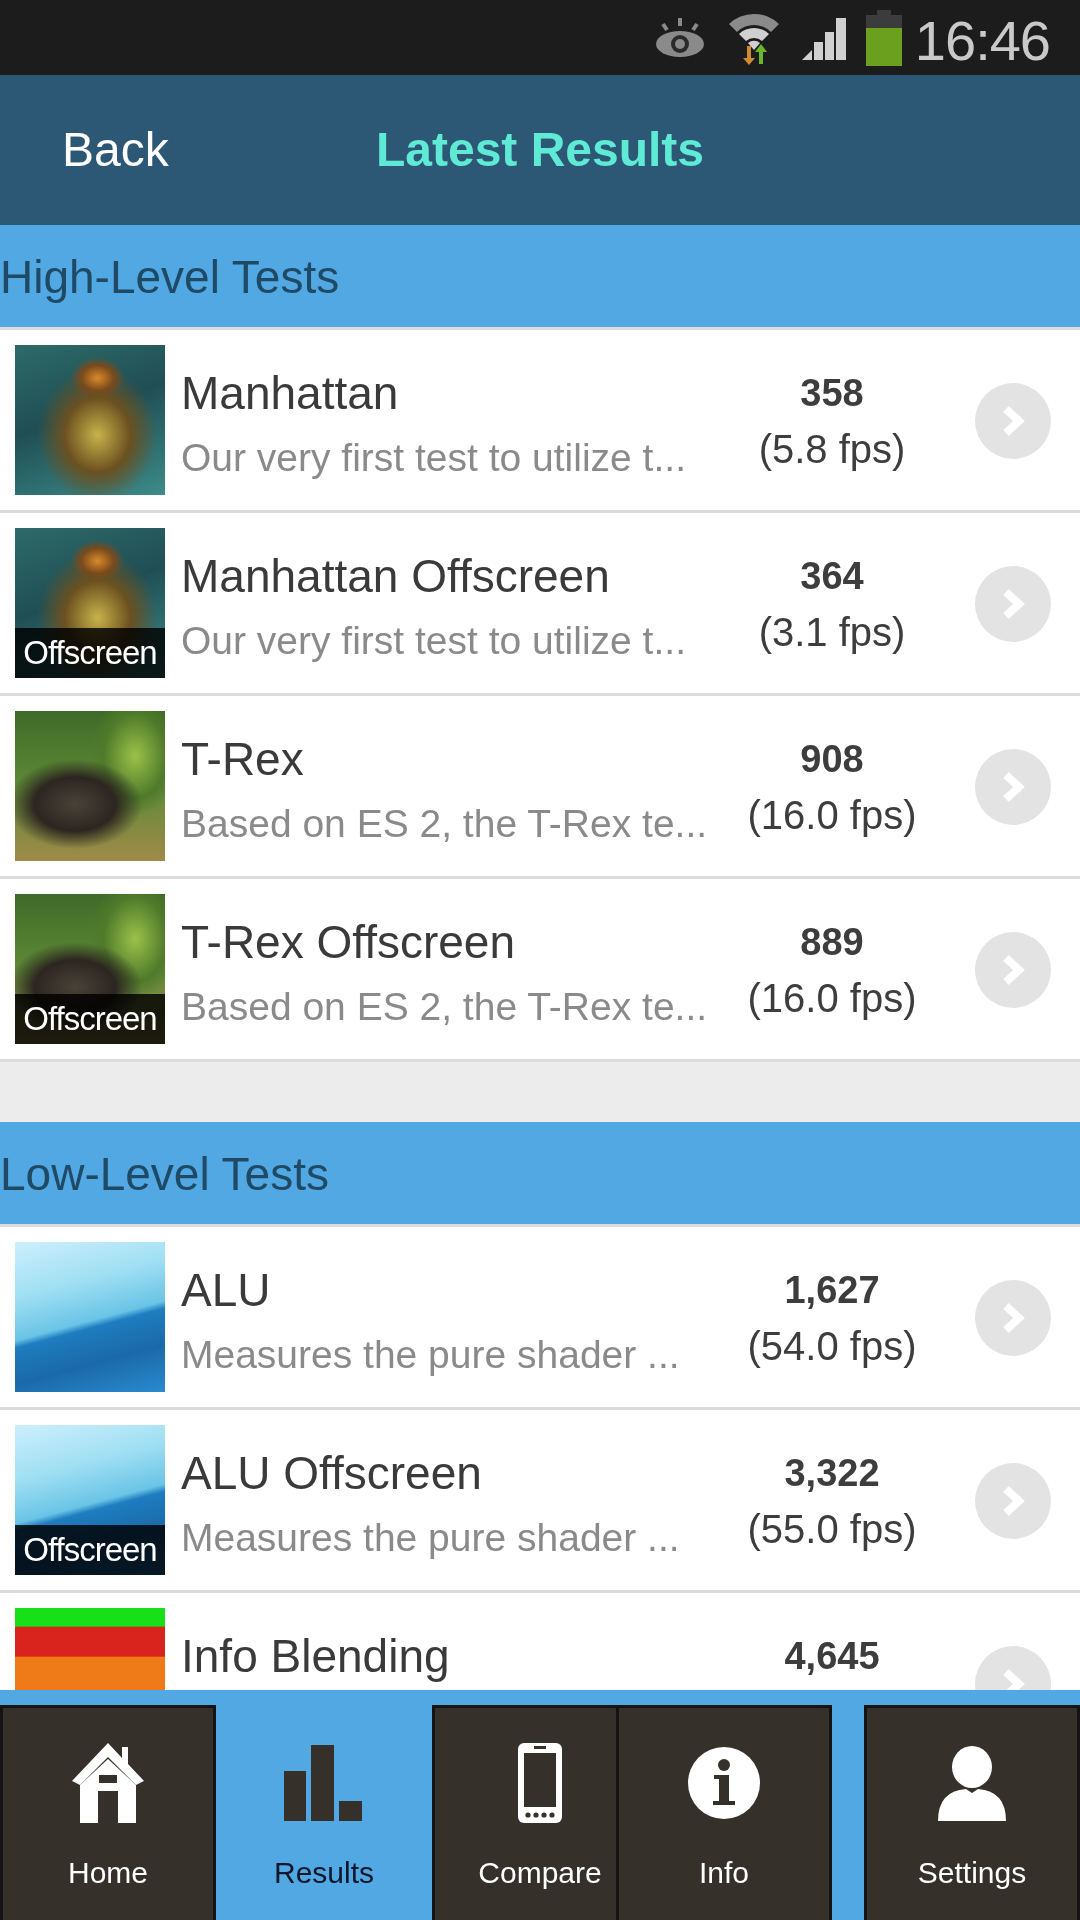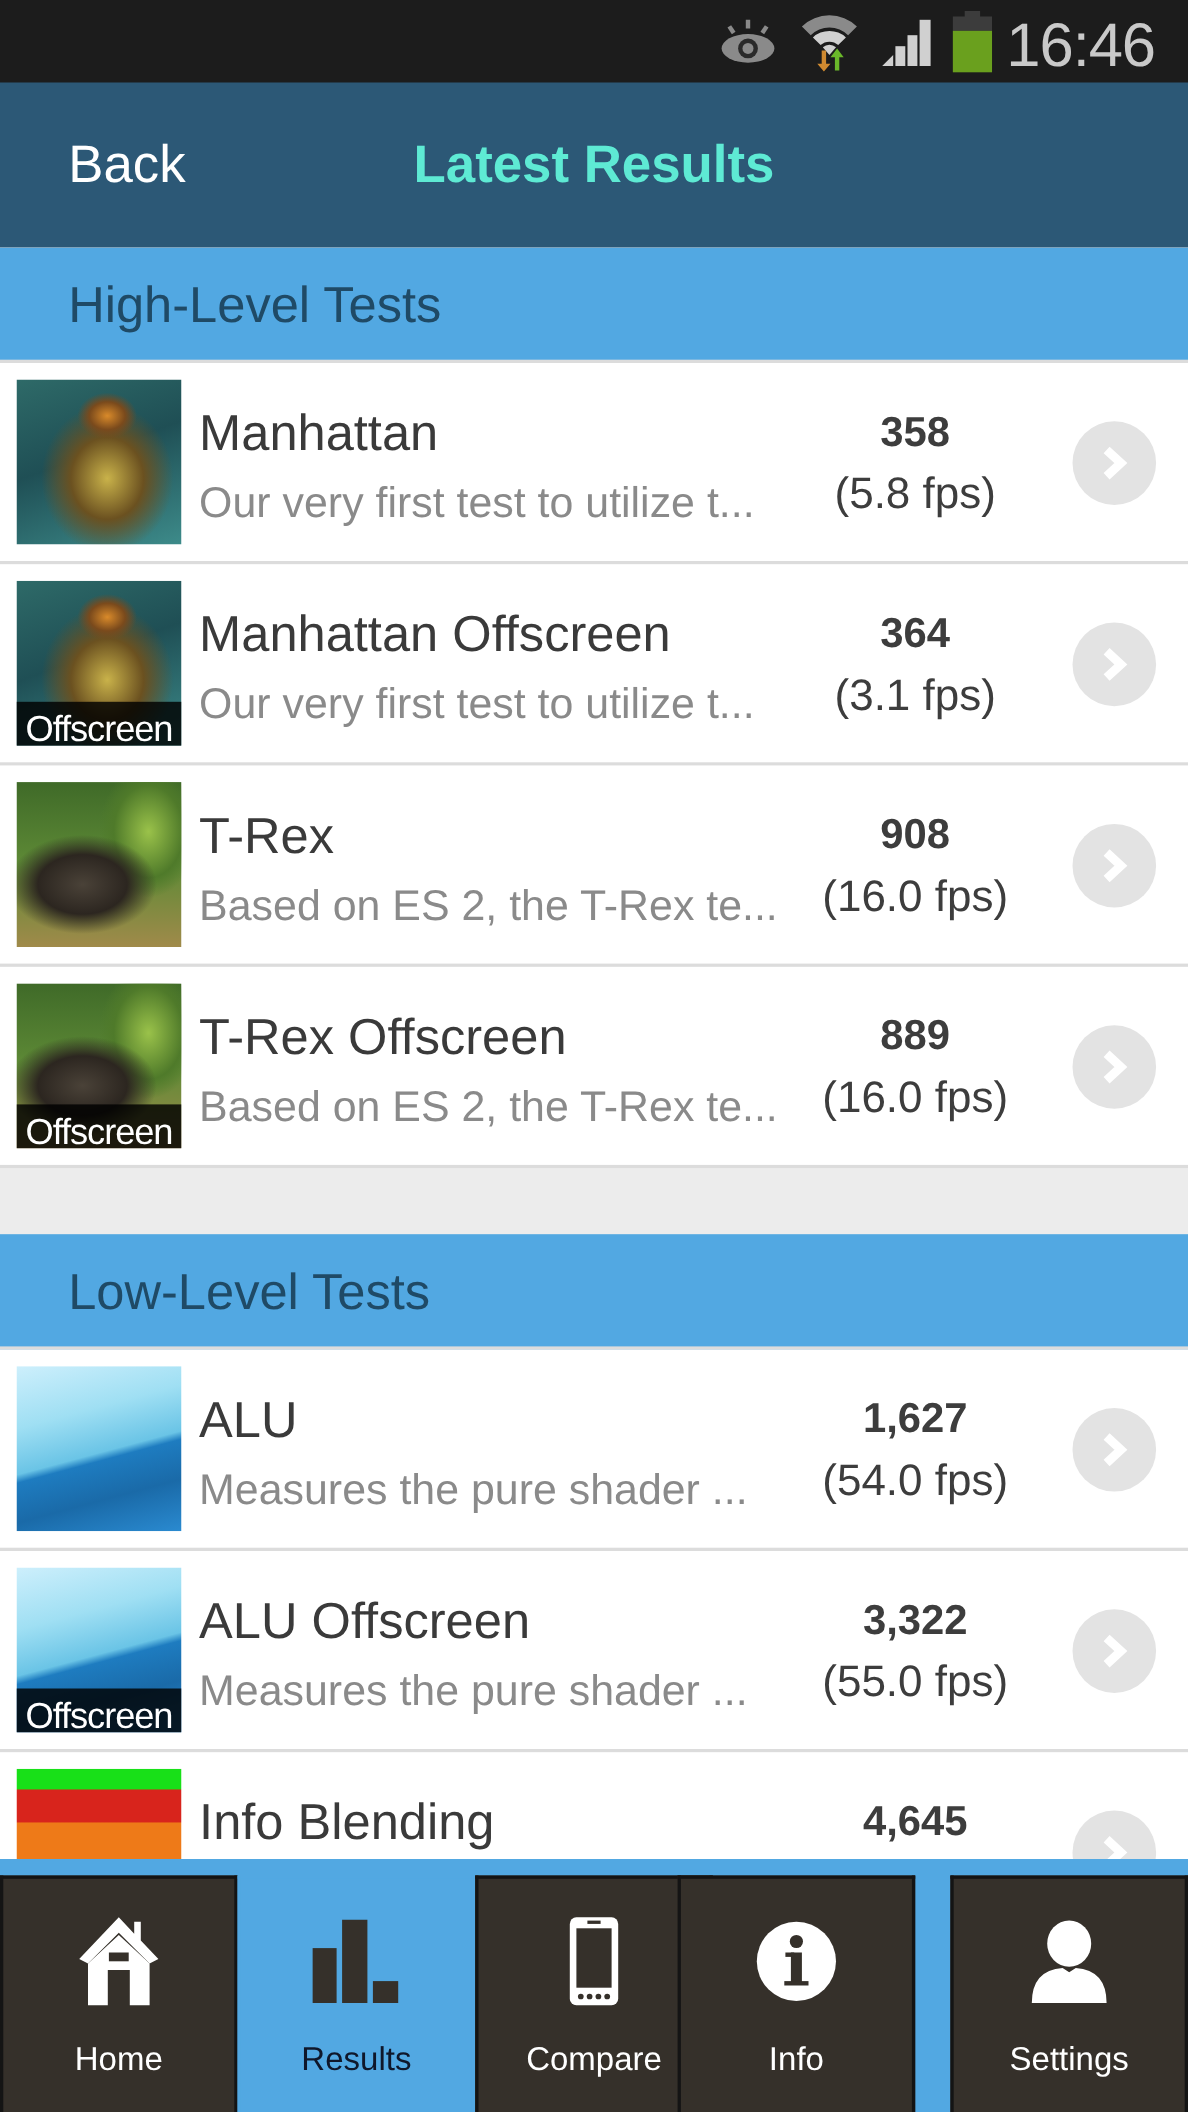--- a/index.html
+++ b/index.html
@@ -15,26 +15,26 @@
   .sb-battery { left: 864px; width: 40px; }
   .sb-time { position: absolute; right: 30px; top: 8px; font-size: 56px; color: #c9c9c9; letter-spacing: -1px; }
 
   
   .appbar { position: absolute; left: 0; top: 75px; width: 1080px; height: 150px; background: #2c5876; }
   .back-btn { position: absolute; left: 62px; top: 0; height: 150px; line-height: 150px; color: #fff; font-size: 48px; cursor: pointer; }
   .page-title { position: absolute; left: 0; right: 0; top: 0; height: 150px; line-height: 150px; text-align: center; color: #5eead4; font-size: 48px; font-weight: bold; }
 
   
   .list { position: absolute; left: 0; top: 225px; width: 1080px; height: 1465px; overflow: hidden; }
-  .section-header { height: 105px; background: #52a8e2; color: #1f4a66; font-size: 46px; line-height: 105px; padding-left: 62px; border-bottom: 3px solid #dcdcdc; }
+  .section-header { height: 105px; background: #52a8e2; color: #1f4a66; font-size: 46px; line-height: 105px; border-bottom: 3px solid #dcdcdc; }
   .section-gap { height: 60px; background: #ececec; }
   .row { position: relative; height: 183px; background: #fff; border-bottom: 3px solid #dcdcdc; }
   .thumb { position: absolute; left: 15px; top: 15px; width: 150px; height: 150px; overflow: hidden; }
   .thumb-art { position: absolute; inset: 0; }
-  .offscreen-band { position: absolute; left: 0; right: 0; bottom: 0; height: 40px; background: rgba(0,0,0,0.82); color: #fff; font-size: 33px; line-height: 50px; text-align: center; letter-spacing: -1px; }
+  .offscreen-band { position: absolute; left: 0; right: 0; bottom: 0; height: 50px; background: rgba(0,0,0,0.82); color: #fff; font-size: 33px; line-height: 50px; text-align: center; letter-spacing: -1px; }
   .row-title { position: absolute; left: 181px; top: 36px; font-size: 46px; color: #3a3a3a; white-space: nowrap; }
   .row-desc { position: absolute; left: 181px; top: 106px; width: 540px; font-size: 39px; color: #8a8a8a; white-space: nowrap; overflow: hidden; text-overflow: ellipsis; }
   .score-col { position: absolute; left: 722px; width: 220px; top: 40px; text-align: center; color: #3d3d3d; }
   .score { font-size: 38px; font-weight: bold; height: 56px; line-height: 46px; }
   .fps { font-size: 40px; line-height: 46px; }
   .chevron-btn { position: absolute; left: 975px; top: 53px; width: 76px; height: 76px; border-radius: 50%; background: #e3e3e3; display: flex; align-items: center; justify-content: center; cursor: pointer; }
 
   
   .art-manhattan { background:
       radial-gradient(ellipse 18% 14% at 55% 22%, #d98a2a 0%, #7a4a1c 60%, transparent 100%),

